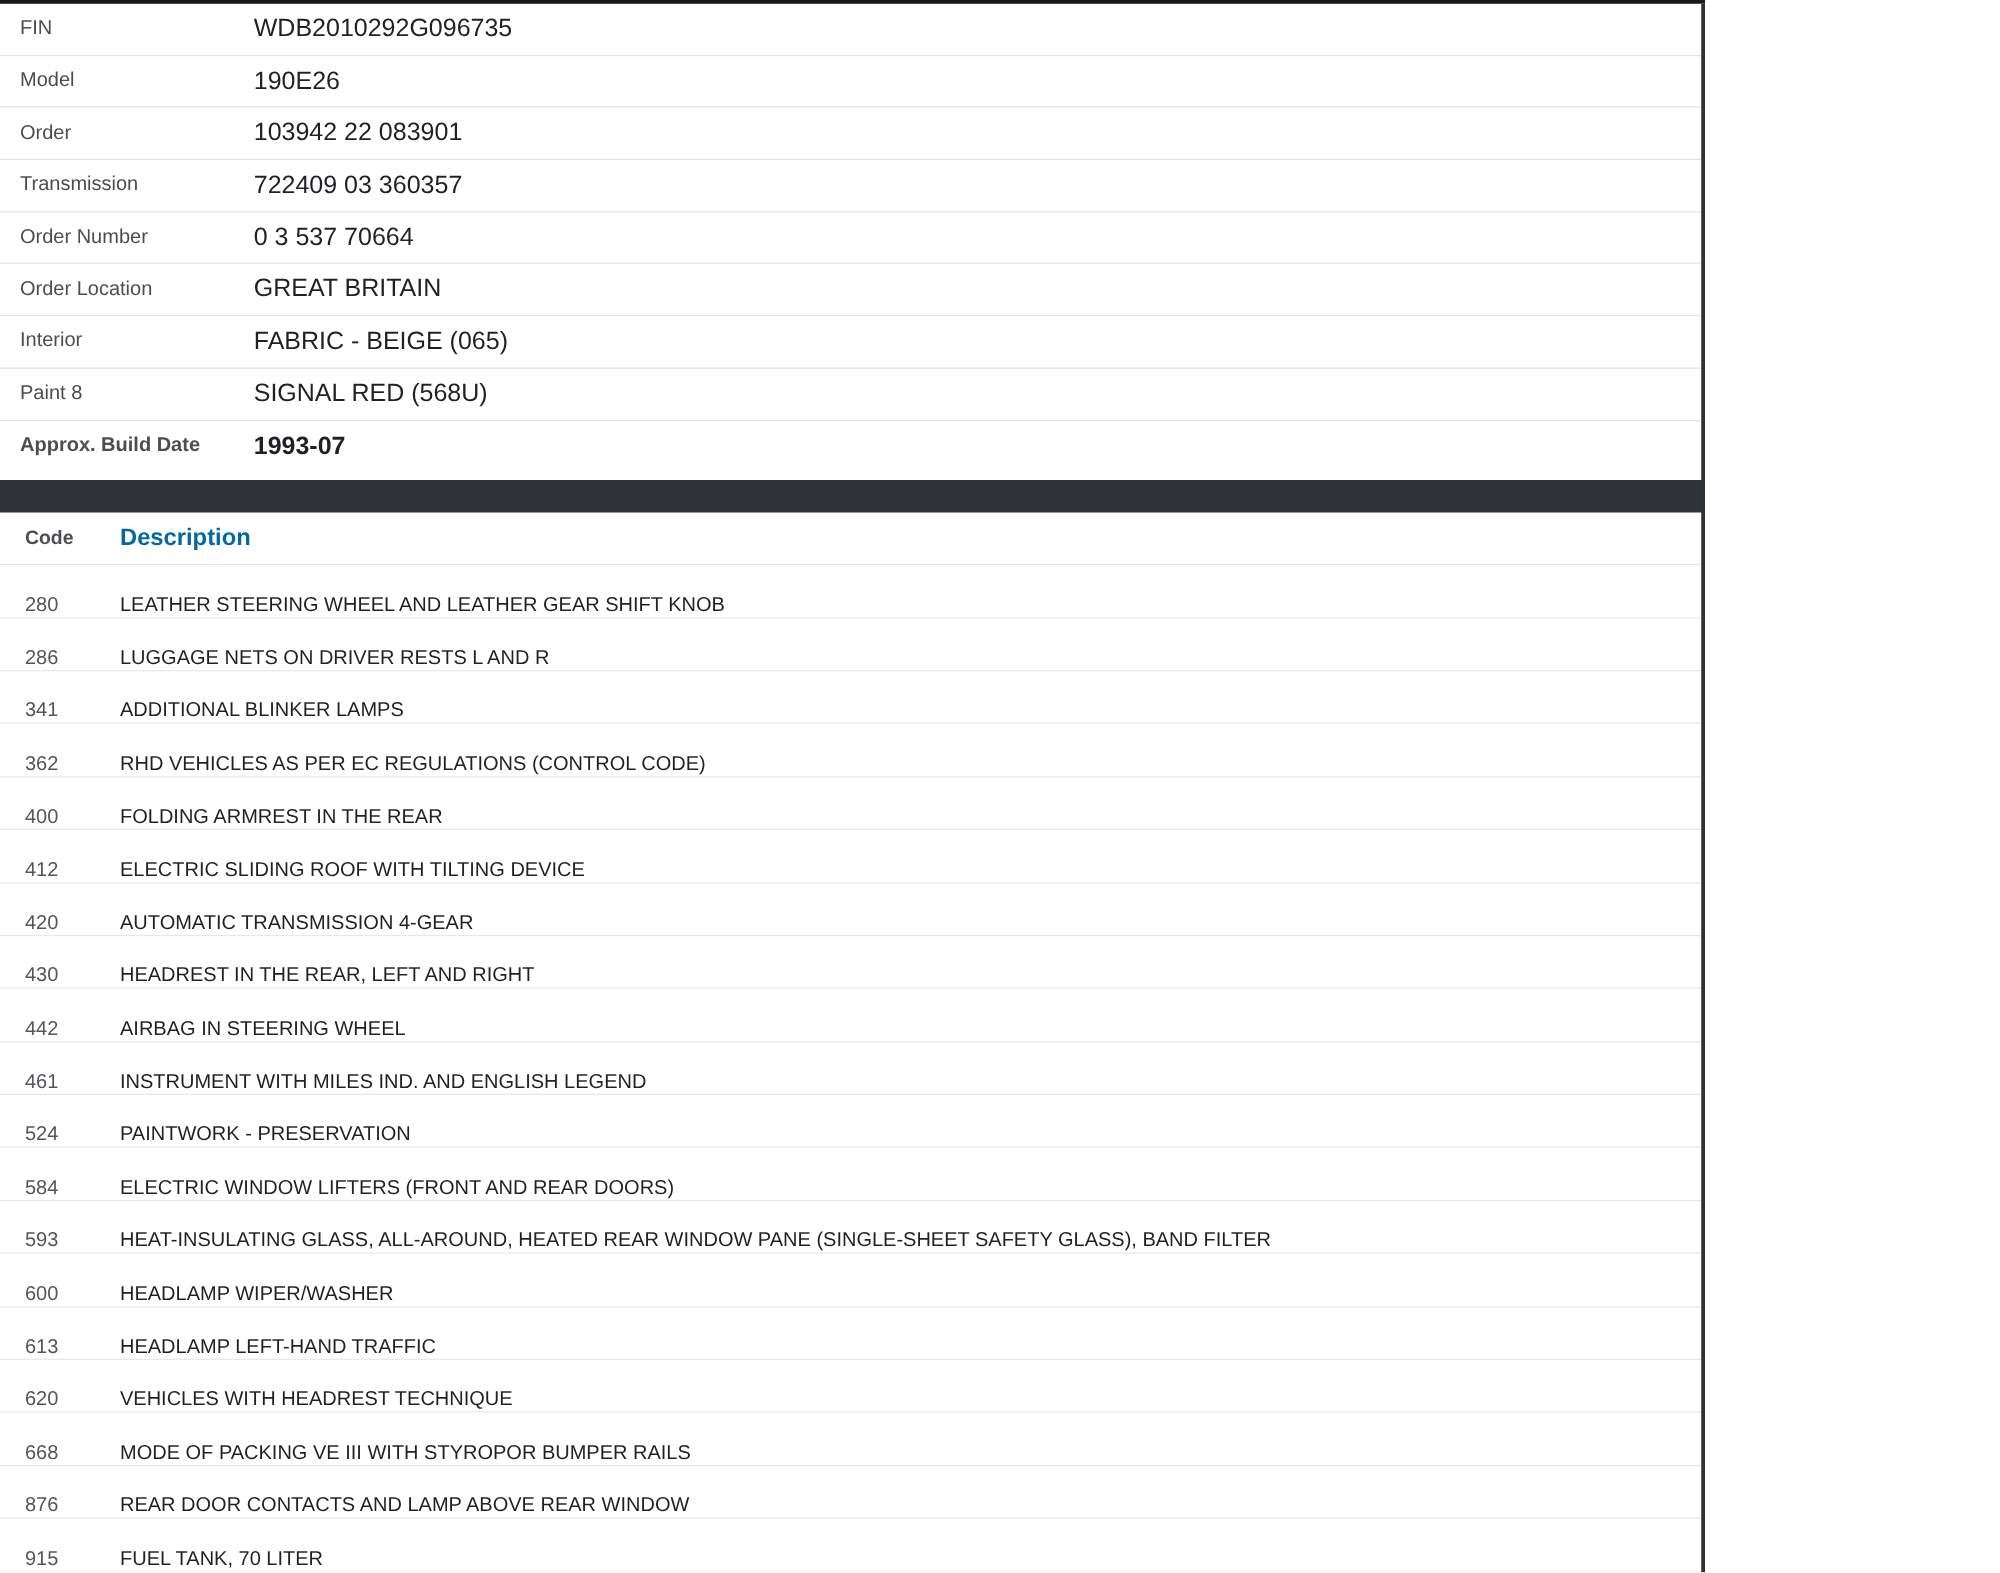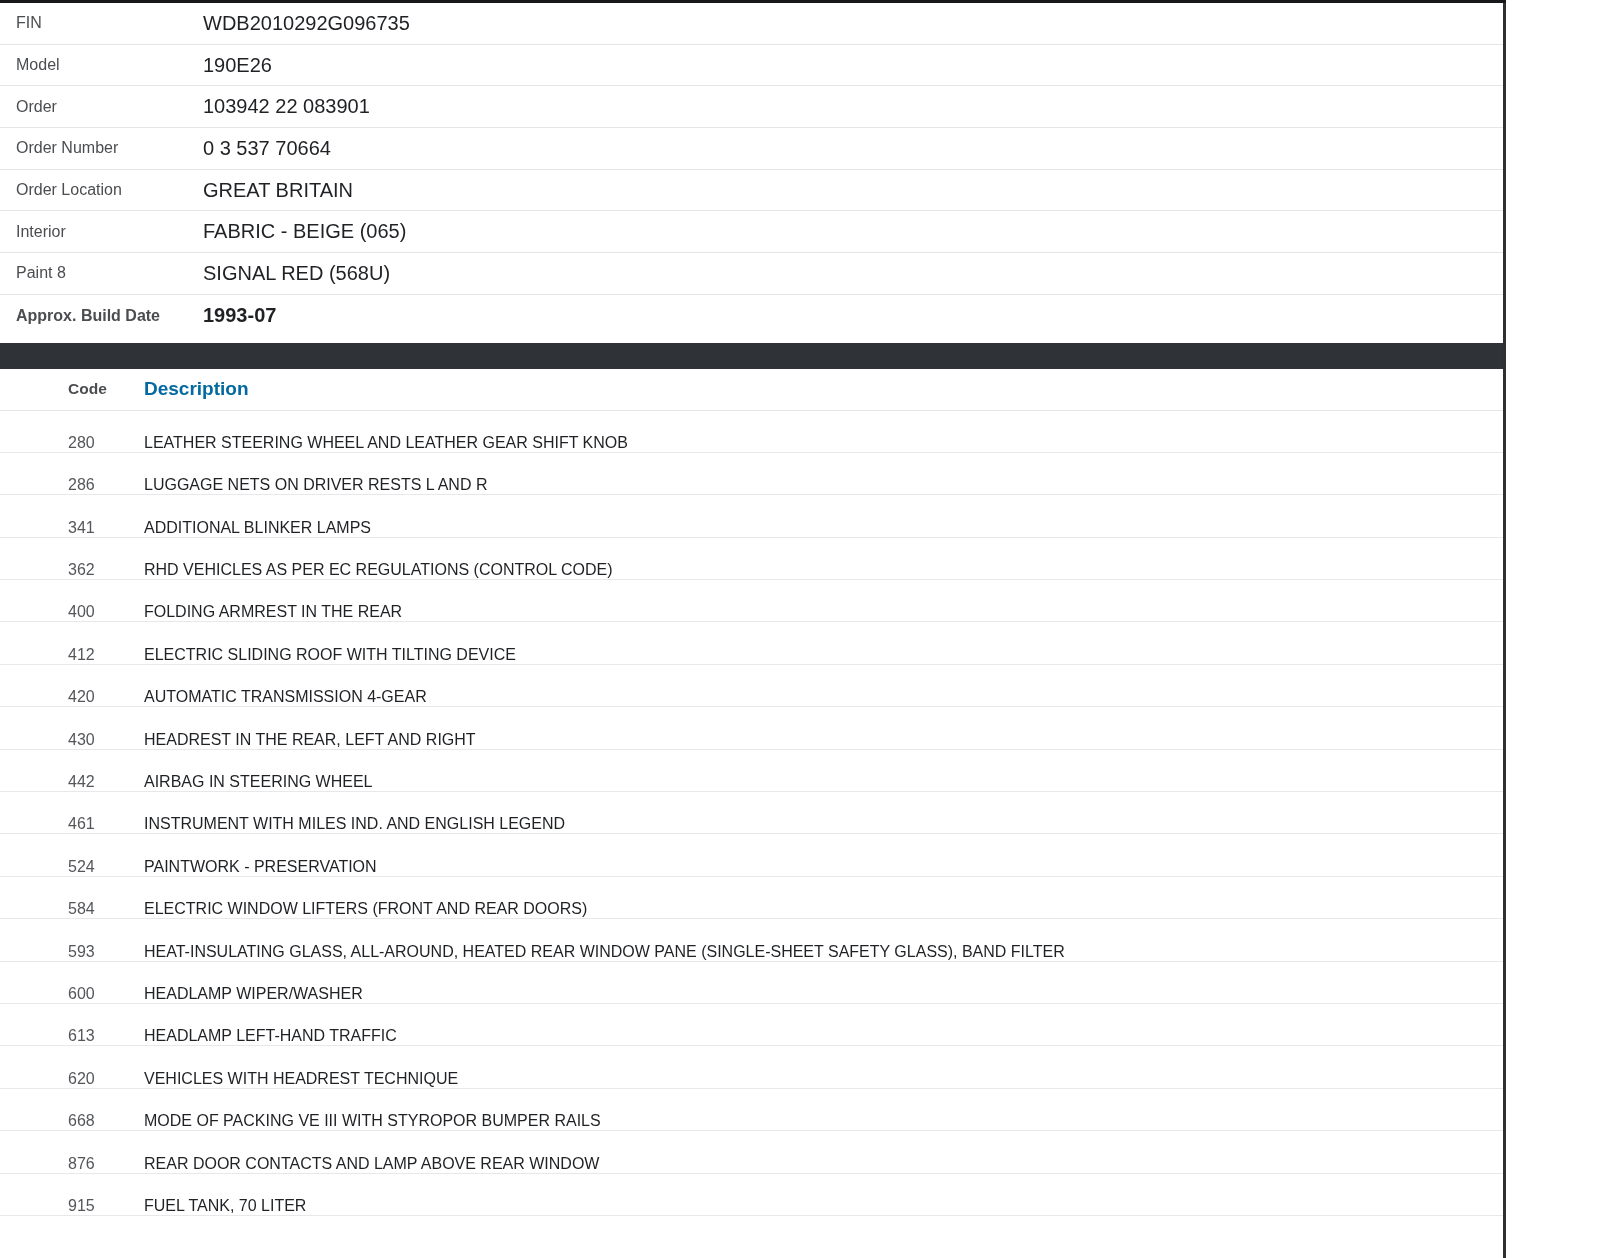--- a/index.html
+++ b/index.html
@@ -3,21 +3,21 @@
 <meta charset="utf-8">
 <style>
   * { margin: 0; padding: 0; box-sizing: border-box; }
   html, body {
     width: 1600px;
     font-family: "Liberation Sans", "DejaVu Sans", sans-serif;
     background: #ffffff;
   }
   .page {
     position: relative;
-    width: 1506px;
+    width: 1364px;
     height: 1258px;
     background: #ffffff;
     border-top: 3px solid #17181a;
     overflow: hidden;
   }
   .right-border {
     position: absolute;
     top: 0; right: 0; bottom: 0;
     width: 3px;
     background: #2e3134;
@@ -72,21 +72,20 @@
     align-items: flex-end;
     height: 42.4px;
     border-bottom: 1px solid #e7e8e9;
   }
   .code-col {
     width: 96px;
     padding-left: 20px;
     flex-shrink: 0;
     font-size: 16px;
     color: #54565a;
-    margin-left: 48px;
   }
   .desc-col {
     font-size: 16px;
     color: #1f2124;
     white-space: nowrap;
   }
 </style>
 </head>
 <body>
 
@@ -99,20 +98,24 @@
     </div>
     <div class="spec-row">
       <div class="spec-label">Model</div>
       <div class="spec-value">190E26</div>
     </div>
     <div class="spec-row">
       <div class="spec-label">Order</div>
       <div class="spec-value">103942 22 083901</div>
     </div>
     <div class="spec-row">
+      <div class="spec-label">Transmission</div>
+      <div class="spec-value">722409 03 360357</div>
+    </div>
+    <div class="spec-row">
       <div class="spec-label">Order Number</div>
       <div class="spec-value">0 3 537 70664</div>
     </div>
     <div class="spec-row">
       <div class="spec-label">Order Location</div>
       <div class="spec-value">GREAT BRITAIN</div>
     </div>
     <div class="spec-row">
       <div class="spec-label">Interior</div>
       <div class="spec-value">FABRIC - BEIGE (065)</div>

